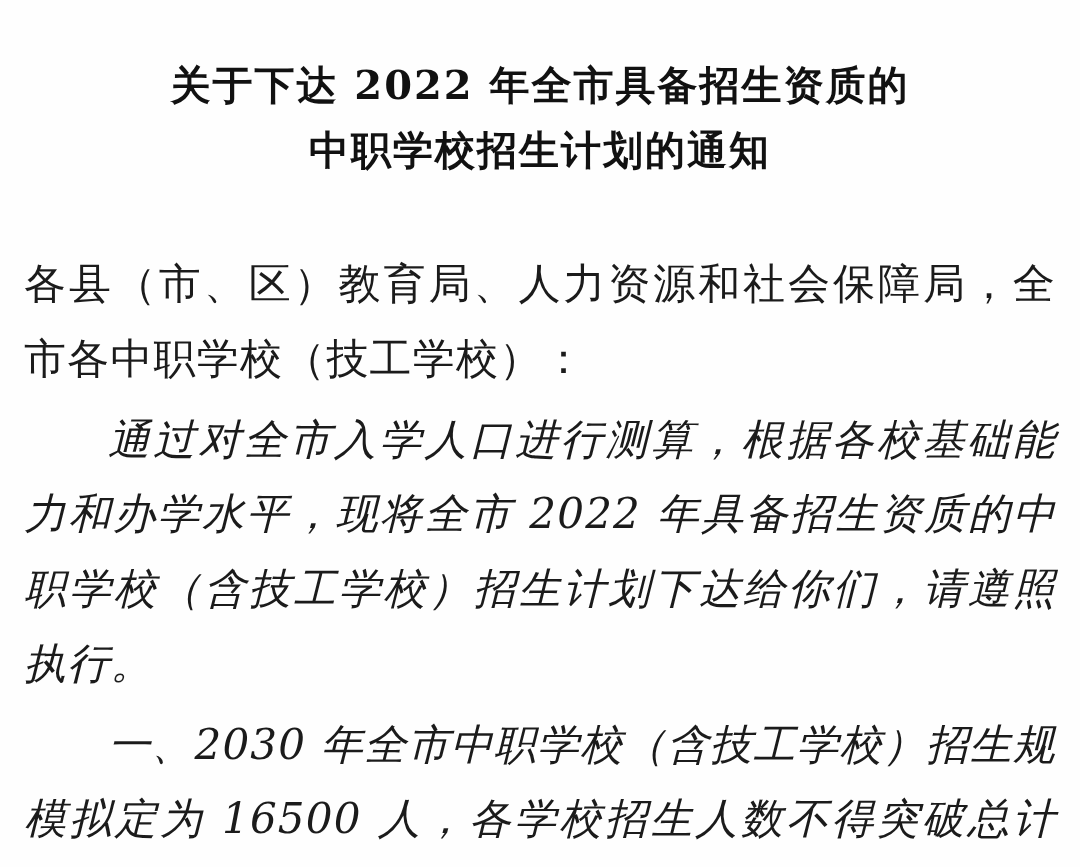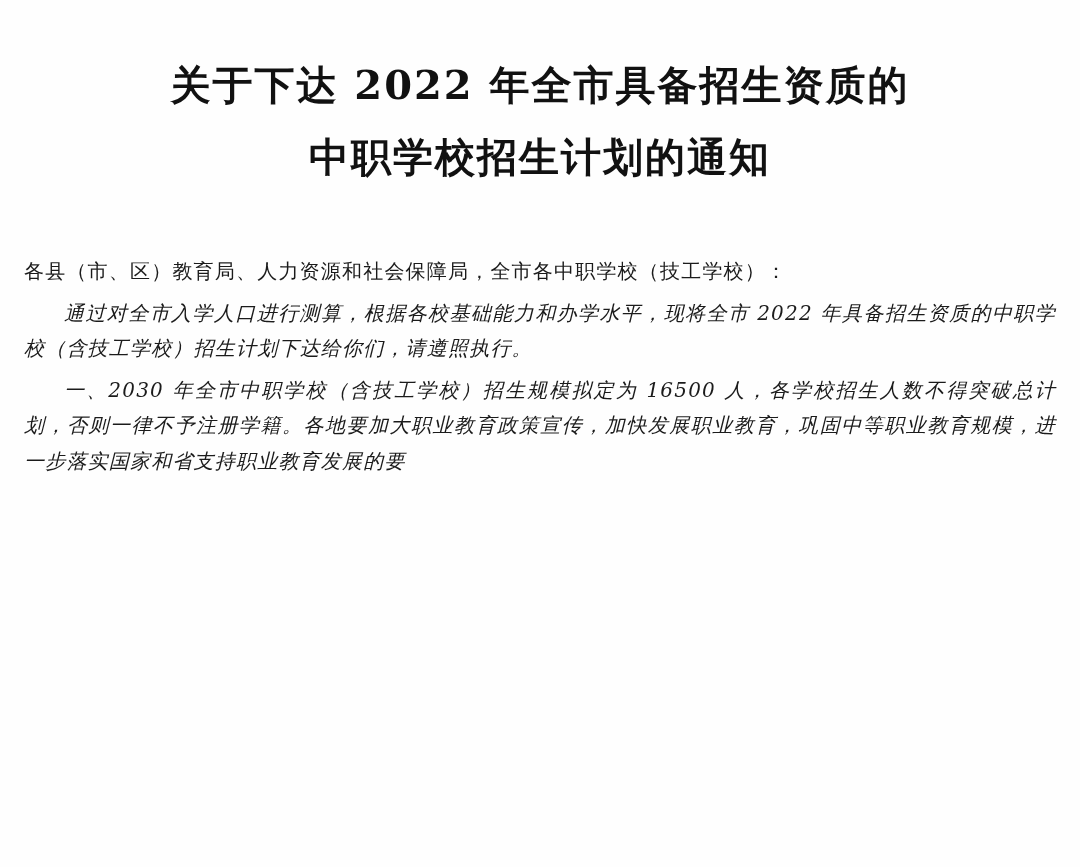--- a/index.html
+++ b/index.html
@@ -32,28 +32,28 @@
     line-height: 1.55;
     color: #111111;
     margin: 0;
     padding: 0 10px;
   }
   .title-line {
     display: block;
     white-space: nowrap;
   }
   .title-line-1 { margin-top: 14px; }
-  .title-line-2 { margin-top: 10px; }
+  .title-line-2 { margin-top: 3px; }
 
   .body-block {
     margin-top: 66px;
   }
 
   p.para {
-    font-size: 20px;
+    font-size: 42px;
     line-height: 1.78;
     letter-spacing: 1.2px;
     margin: 0 0 6px 0;
     text-align: justify;
     text-justify: inter-ideograph;
     color: #1b1b1b;
   }
   p.indent {
     text-indent: 2em;
     font-style: italic;

